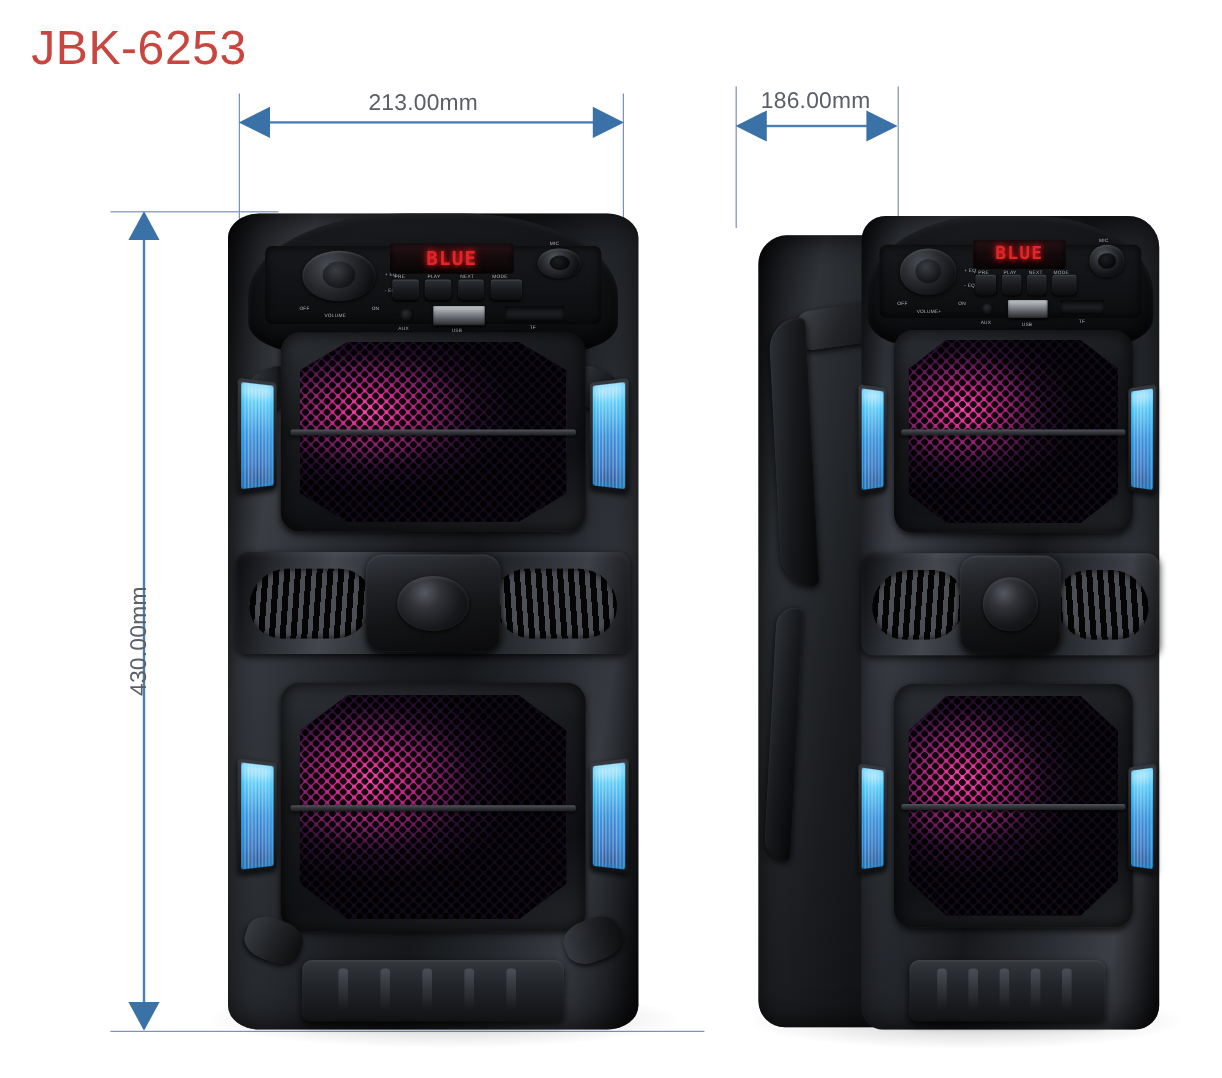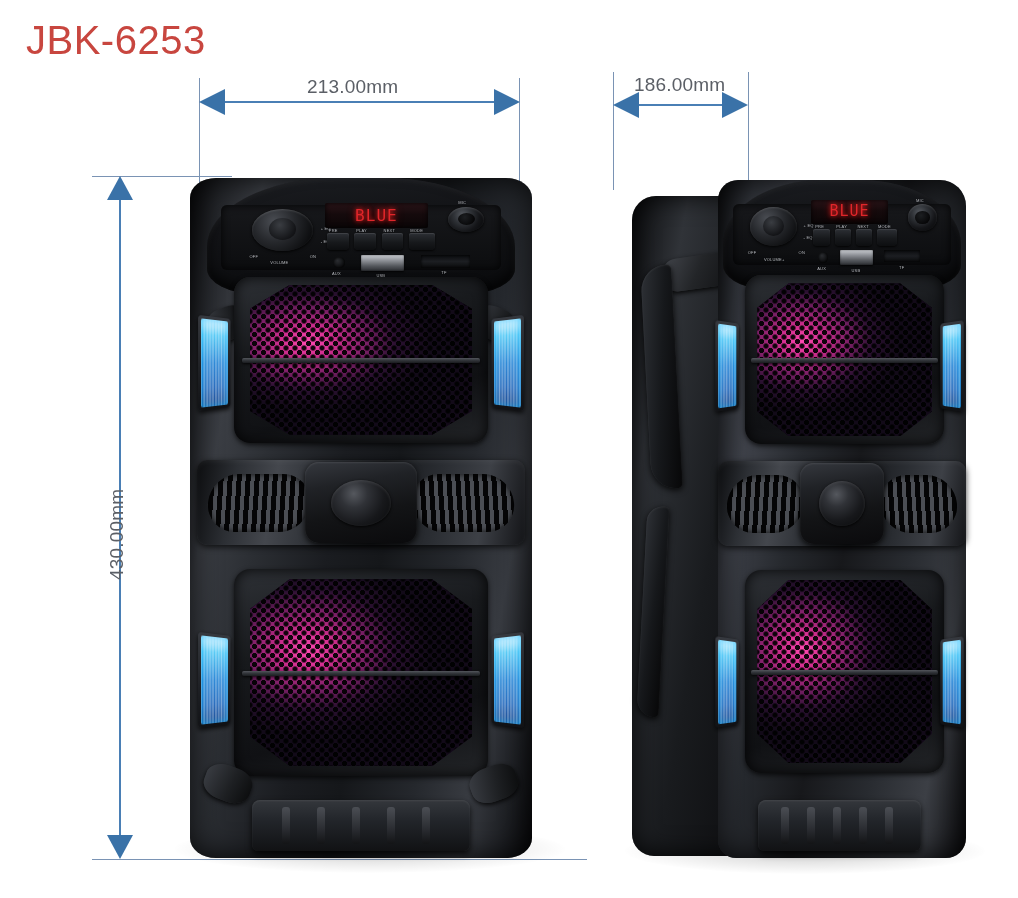--- a/index.html
+++ b/index.html
@@ -154,21 +154,21 @@
     border-radius: 2px;
     background: linear-gradient(180deg, #2a1418 0%, #150a0c 45%, #0b0607 100%);
     box-shadow: inset 0 0 5px rgba(0,0,0,0.95);
     display: flex;
     align-items: center;
     justify-content: center;
     overflow: hidden;
   }
   .led-text {
     font-family: "DejaVu Sans Mono", monospace;
-    font-weight: 400;
+    font-weight: 700;
     color: #e0262a;
     text-shadow: 0 0 4px rgba(255,40,40,0.9), 0 0 9px rgba(255,0,0,0.55);
     letter-spacing: 1px;
     line-height: 1;
   }
 
   .panel-btn {
     position: absolute;
     border-radius: 2px 2px 4px 4px;
     background: linear-gradient(180deg, #2c2f34 0%, #17191c 55%, #0d0e10 100%);

